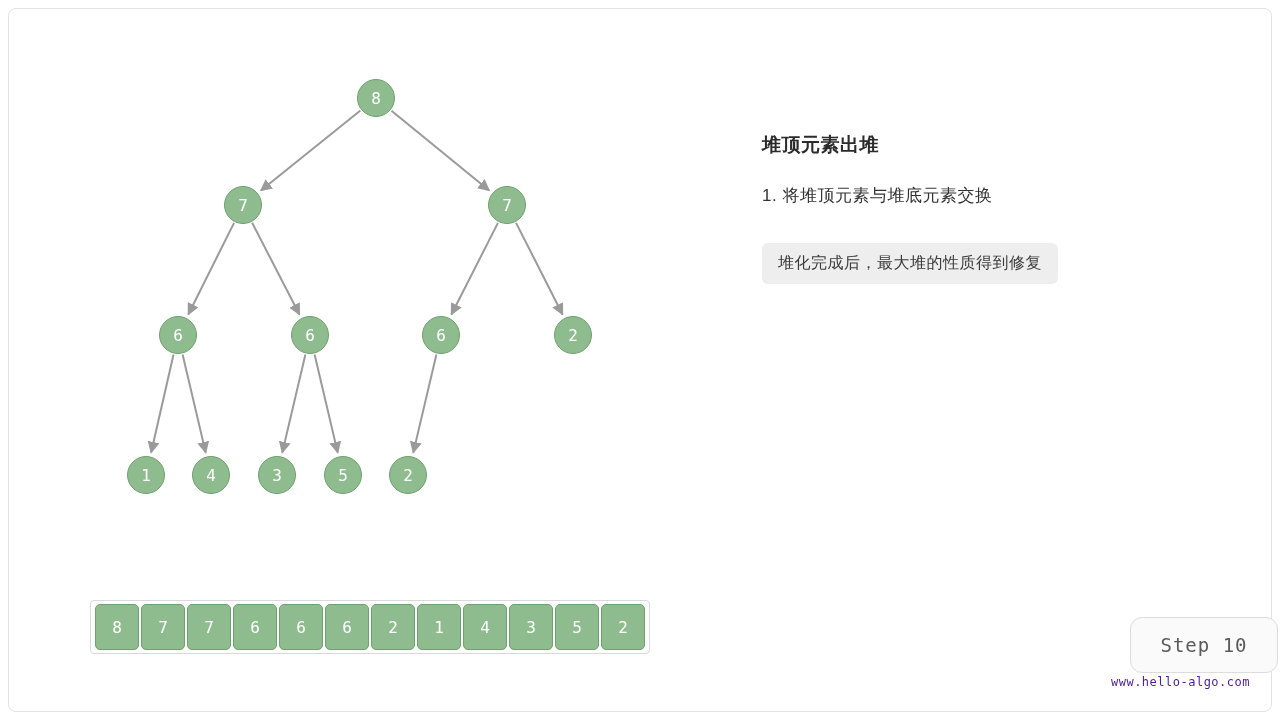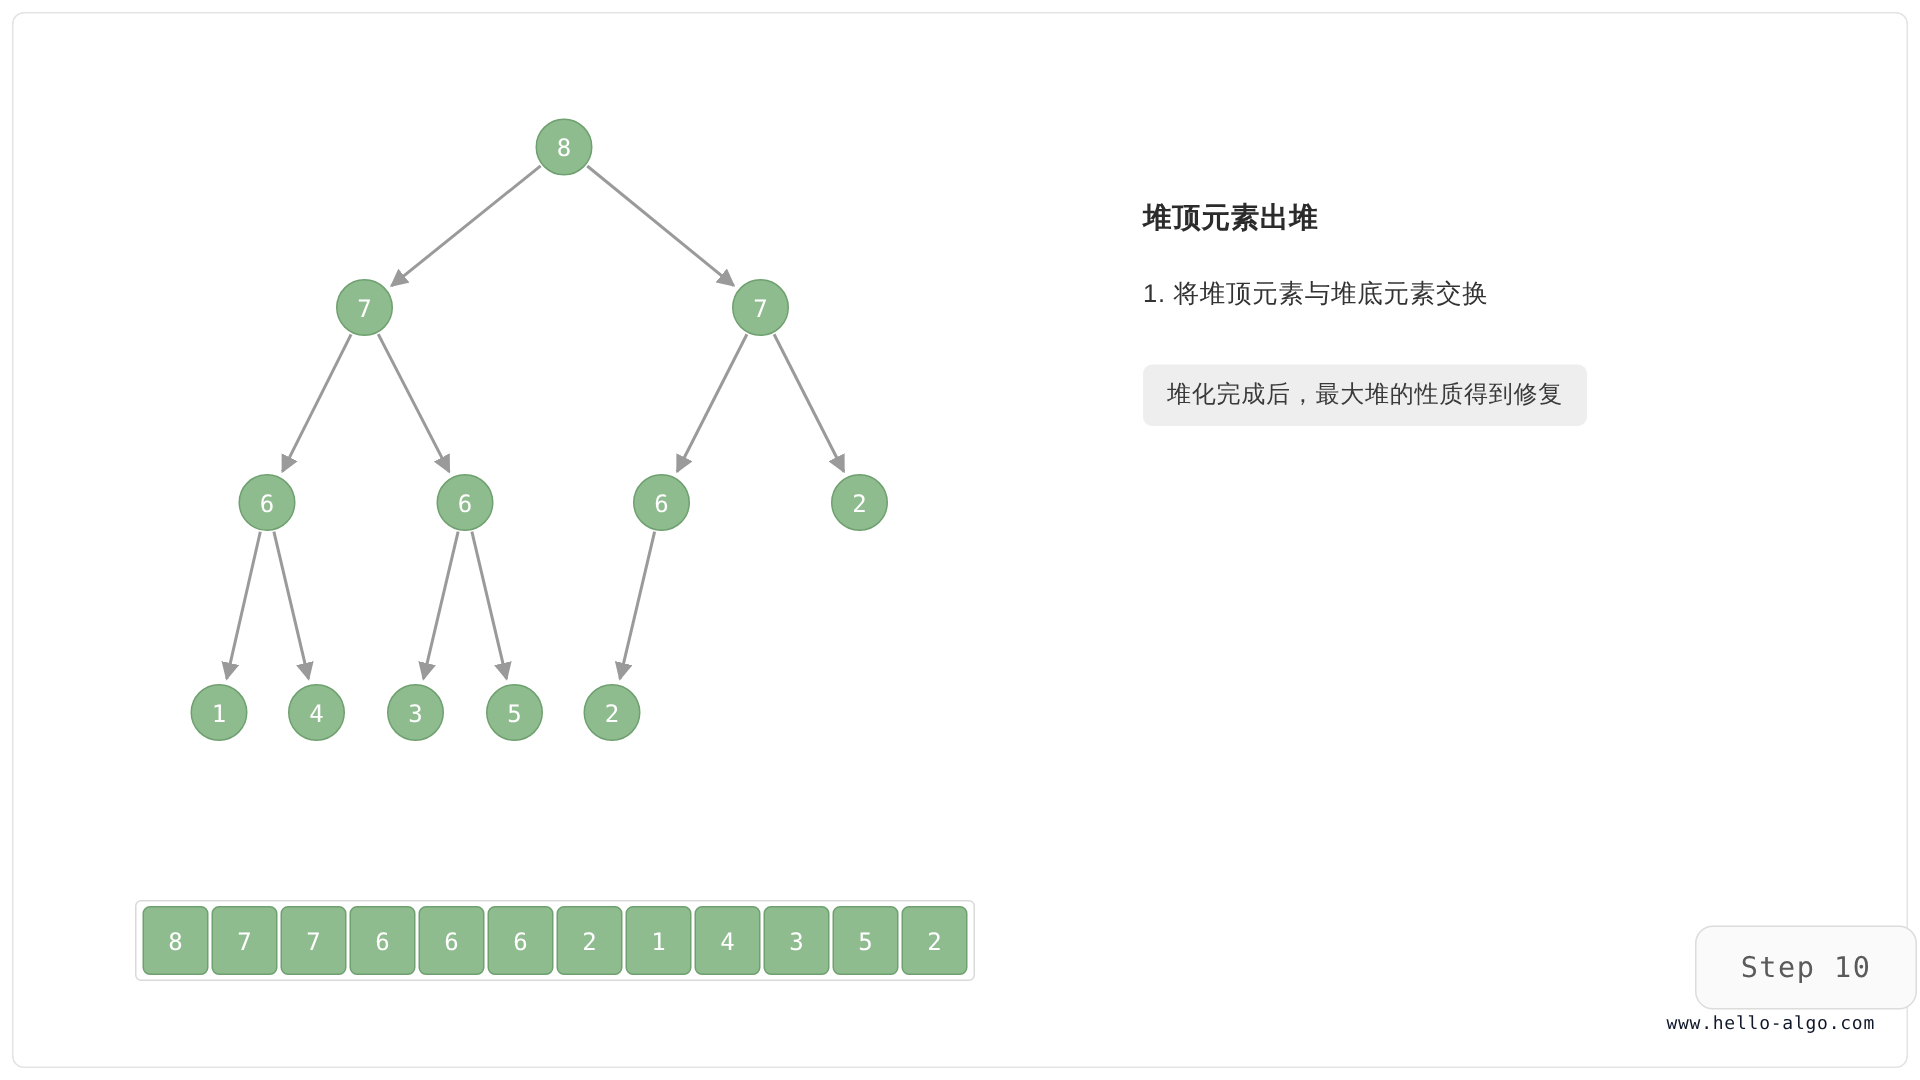--- a/index.html
+++ b/index.html
@@ -135,21 +135,21 @@
     box-sizing: border-box;
     letter-spacing: 1px;
     margin-left: 48px;
   }
   #watermark {
     position: absolute;
     right: 30px;
     top: 675px;
     font-family: "DejaVu Sans Mono", monospace;
     font-size: 12px;
-    color: #0f172a;
+    color: #4c1d95;
     letter-spacing: 0.5px;
   }
 </style>
 </head>
 <body>
 
 <div id="stage">
   <div id="frame"></div>
 
   <div id="tree-area">

